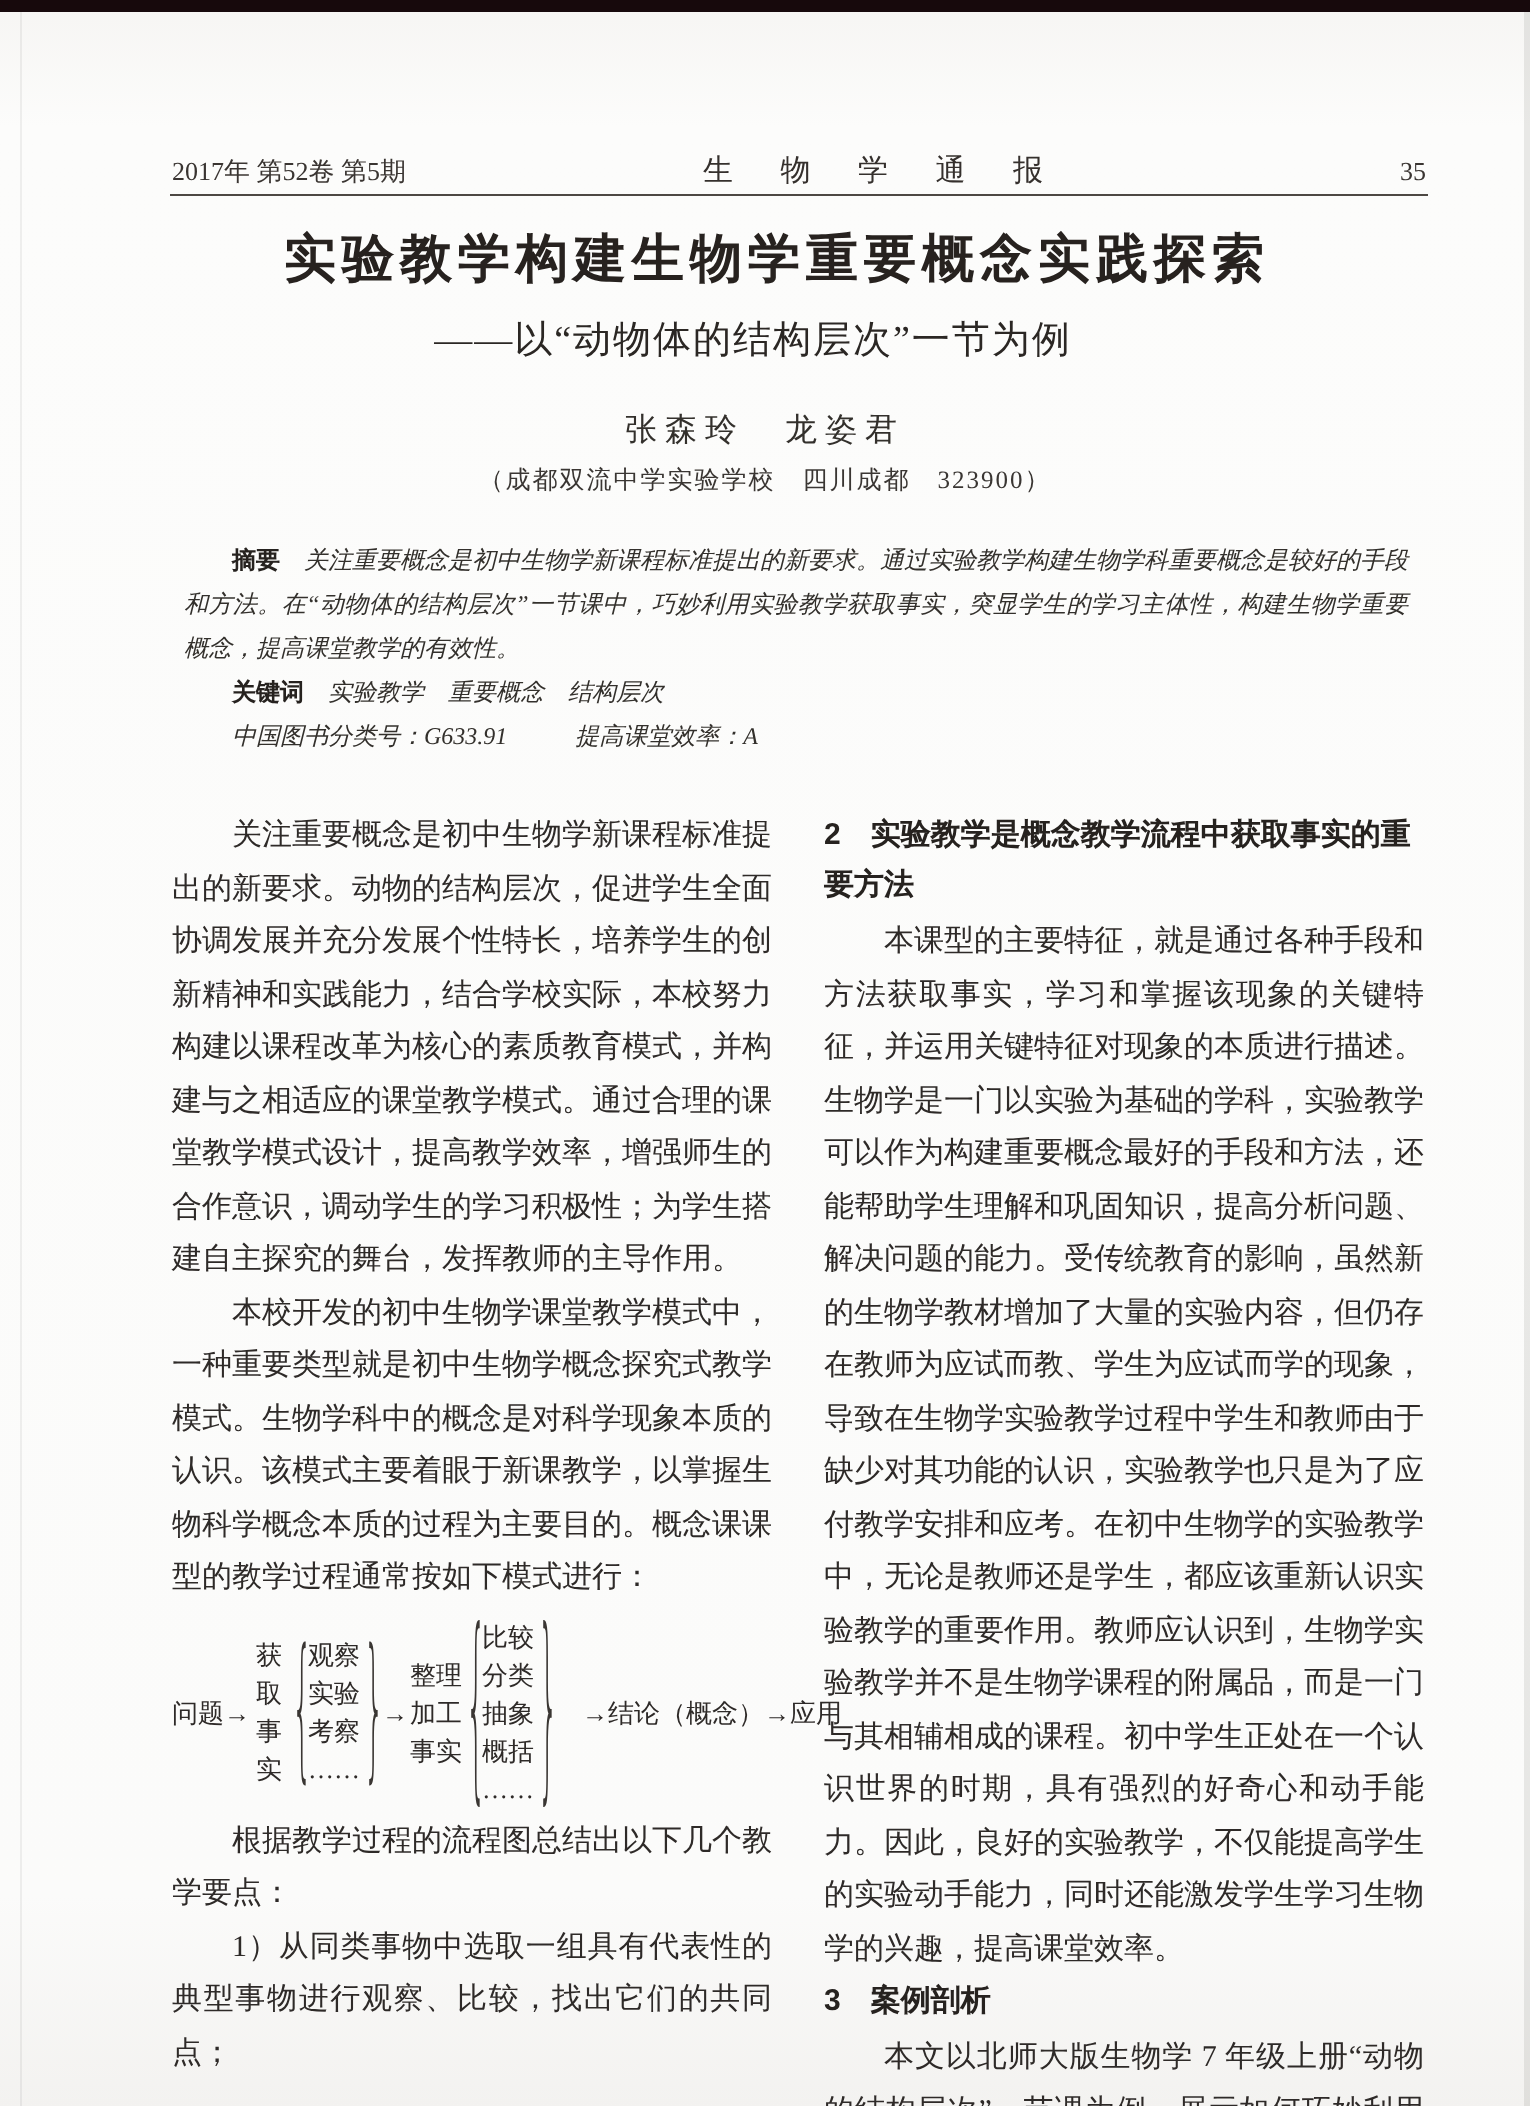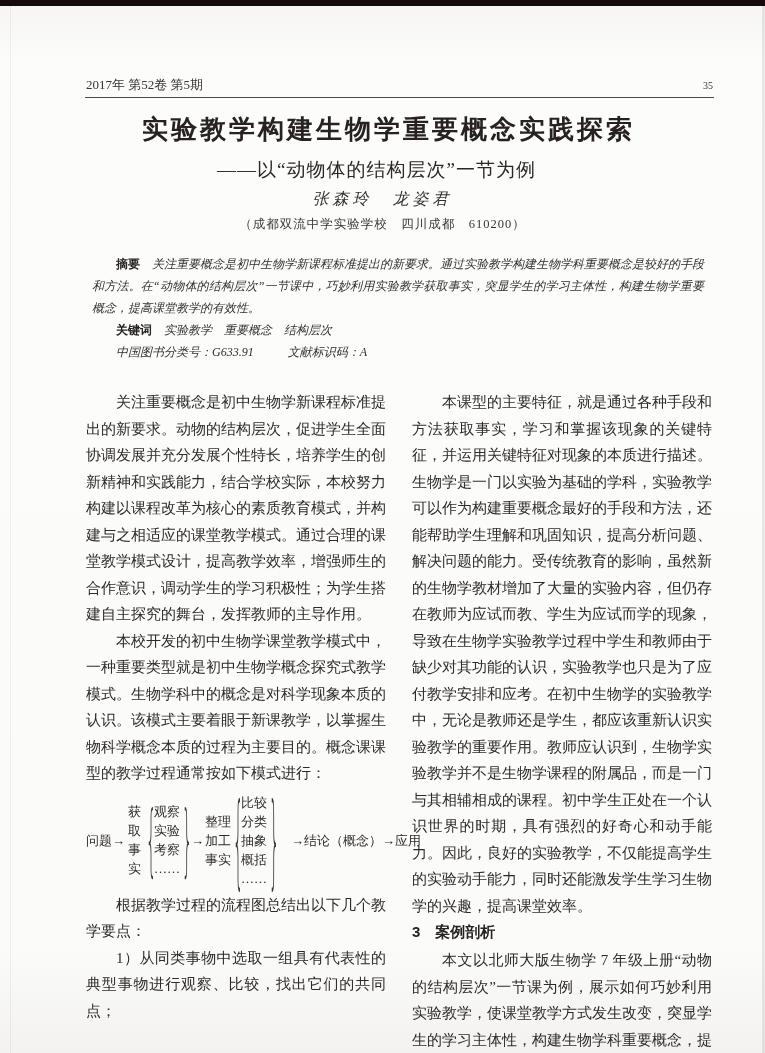--- a/index.html
+++ b/index.html
@@ -15,34 +15,34 @@
   .scan-top{position:absolute;top:0;left:0;width:100%;height:6px;background:#17090c;}
   .scan-left{position:absolute;top:6px;left:10px;width:1px;height:1047px;background:rgba(60,55,50,0.07);}
   .scan-right{position:absolute;top:6px;right:0;width:3px;height:1047px;background:rgba(60,55,50,0.10);}
 
   .header{
     position:absolute;top:76px;left:86px;right:52px;
     display:flex;justify-content:space-between;align-items:baseline;
     font-size:13px;color:#3a3532;gap:48px;
   }
   .jtitle{font-size:15px;letter-spacing:10px;color:#35302d;}
-  .pageno{font-size:10px;margin-left:20px;}
+  .pageno{font-size:13px;margin-left:20px;}
   .header-rule{position:absolute;top:97px;left:85px;right:51px;height:1px;background:#4d4844;}
 
   .title{
     margin:0;padding:112px 0 0 12px;
     text-align:center;font-size:26px;font-weight:600;letter-spacing:3px;color:#27221f;
   }
   .subtitle{
     margin:10px 12px 0 0;text-align:center;
     font-size:19px;font-weight:500;letter-spacing:1px;color:#2b2724;
   }
   .authors{
-    margin:6px 0 0 0;text-align:center;
-    font-size:16px;font-style:italic;letter-spacing:4px;color:#33302c;
+    margin:22px 0 0 0;text-align:center;
+    font-size:16px;letter-spacing:4px;color:#33302c;
   }
   .affiliation{
     margin:6px 0 0 0;text-align:center;
     font-size:12.5px;color:#3a3633;letter-spacing:1px;
   }
 
   .abstract{
     margin:20px 61px 0 92px;
     font-size:12px;line-height:22px;
     font-style:italic;color:#33302c;
@@ -91,33 +91,34 @@
 </head>
 <body>
 
 <div class="page">
   <div class="scan-top"></div>
   <div class="scan-left"></div>
   <div class="scan-right"></div>
 
   <div class="header">
     <span>2017年 第52卷 第5期</span>
+    <span class="jtitle">生 物 学 通 报</span>
     <span class="pageno">35</span>
   </div>
   <div class="header-rule"></div>
 
   <h1 class="title">实验教学构建生物学重要概念实践探索</h1>
   <div class="subtitle">——以“动物体的结构层次”一节为例</div>
   <div class="authors">张森玲　龙姿君</div>
-  <div class="affiliation">（成都双流中学实验学校　四川成都　610200）</div>
+  <div class="affiliation">（成都双流中学实验学校　四川成都　323900）</div>
 
   <div class="abstract">
     <p class="lead"><span class="blabel">摘要</span><span>　关注重要概念是初中生物学新课程标准提出的新要求。通过实验教学构建生物学科重要概念是较好的手段和方法。在“动物体的结构层次”一节课中，巧妙利用实验教学获取事实，突显学生的学习主体性，构建生物学重要概念，提高课堂教学的有效性。</span></p>
     <p class="kwline"><span class="blabel">关键词</span><span>　实验教学　重要概念　结构层次</span></p>
-    <p class="clcline"><span>中国图书分类号：</span><span>G633.91</span><span class="clc-gap"></span><span>文献标识码：</span><span>A</span></p>
+    <p class="clcline"><span>中国图书分类号：</span><span>G633.91</span><span class="clc-gap"></span><span>提高课堂效率：</span><span>A</span></p>
   </div>
 
   <div class="columns">
 
     <div class="col">
       <p class="ind">关注重要概念是初中生物学新课程标准提出的新要求。动物的结构层次，促进学生全面协调发展并充分发展个性特长，培养学生的创新精神和实践能力，结合学校实际，本校努力构建以课程改革为核心的素质教育模式，并构建与之相适应的课堂教学模式。通过合理的课堂教学模式设计，提高教学效率，增强师生的合作意识，调动学生的学习积极性；为学生搭建自主探究的舞台，发挥教师的主导作用。</p>
       <p class="ind">本校开发的初中生物学课堂教学模式中，一种重要类型就是初中生物学概念探究式教学模式。生物学科中的概念是对科学现象本质的认识。该模式主要着眼于新课教学，以掌握生物科学概念本质的过程为主要目的。概念课课型的教学过程通常按如下模式进行：</p>
 
       <div class="flowchart">
         <span class="flow-word">问题→</span>
@@ -147,20 +148,21 @@
         <span class="brace b5">}</span>
         <span class="flow-end">→结论（概念）→应用</span>
       </div>
 
       <p class="ind">根据教学过程的流程图总结出以下几个教学要点：</p>
       <p class="ind">1）从同类事物中选取一组具有代表性的典型事物进行观察、比较，找出它们的共同点；</p>
 
     </div>
 
     <div class="col">
+      <div class="sec-h">2　实验教学是概念教学流程中获取事实的重要方法</div>
       <p class="ind">本课型的主要特征，就是通过各种手段和方法获取事实，学习和掌握该现象的关键特征，并运用关键特征对现象的本质进行描述。生物学是一门以实验为基础的学科，实验教学可以作为构建重要概念最好的手段和方法，还能帮助学生理解和巩固知识，提高分析问题、解决问题的能力。受传统教育的影响，虽然新的生物学教材增加了大量的实验内容，但仍存在教师为应试而教、学生为应试而学的现象，导致在生物学实验教学过程中学生和教师由于缺少对其功能的认识，实验教学也只是为了应付教学安排和应考。在初中生物学的实验教学中，无论是教师还是学生，都应该重新认识实验教学的重要作用。教师应认识到，生物学实验教学并不是生物学课程的附属品，而是一门与其相辅相成的课程。初中学生正处在一个认识世界的时期，具有强烈的好奇心和动手能力。因此，良好的实验教学，不仅能提高学生的实验动手能力，同时还能激发学生学习生物学的兴趣，提高课堂效率。</p>
       <div class="sec-h">3　案例剖析</div>
       <p class="ind">本文以北师大版生物学 7 年级上册“动物的结构层次”一节课为例，展示如何巧妙利用实验教学，使课堂教学方式发生改变，突显学生的学习主体性，构建生物学科重要概念，提高课堂教学的有效性。</p>
 
     </div>
 
   </div>
 </div>
 
 </body></html>

